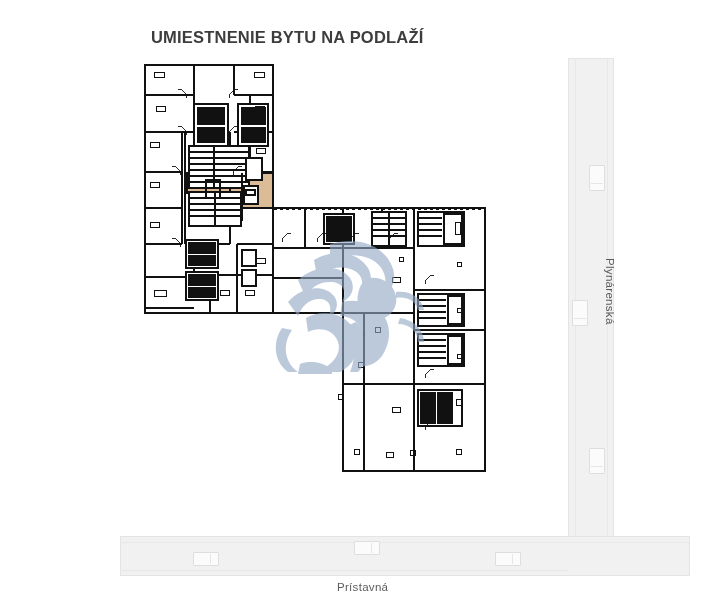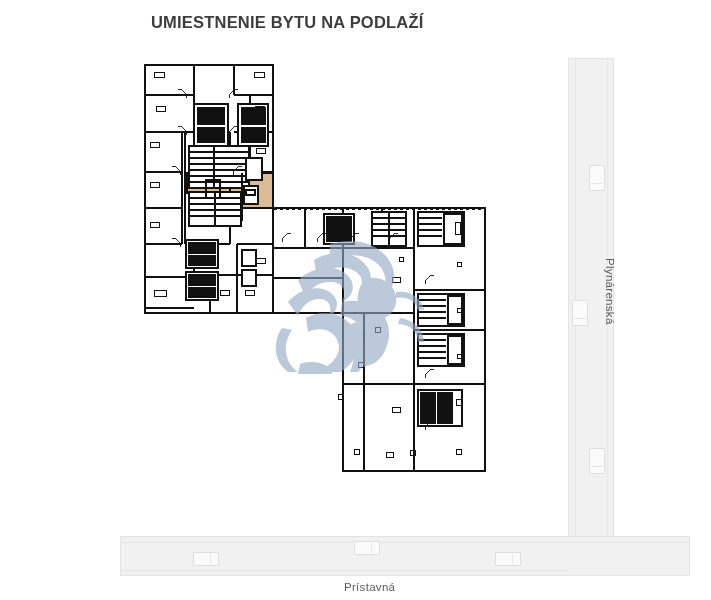--- a/index.html
+++ b/index.html
@@ -21,21 +21,21 @@
     position: absolute;
     left: 0; top: 0;
     width: 711px;
     height: 600px;
   }
 
   
   .page-title {
     position: absolute;
     left: 151px;
-    top: 13px;
+    top: 28px;
     font-size: 16.5px;
     font-weight: bold;
     letter-spacing: 0.2px;
     color: #3d3d3d;
     white-space: nowrap;
     user-select: none;
   }
 
   
   .site-layer {
@@ -80,21 +80,21 @@
     white-space: nowrap;
     user-select: none;
   }
   .street-label-vertical {
     left: 604px;
     top: 258px;
     writing-mode: vertical-rl;
     text-orientation: mixed;
   }
   .street-label-horizontal {
-    left: 344px;
+    left: 337px;
     top: 581px;
   }
 
   
   .vehicle {
     position: absolute;
     border: 1px solid #dedede;
     background: #fbfbfb;
     box-sizing: border-box;
     border-radius: 1px;

